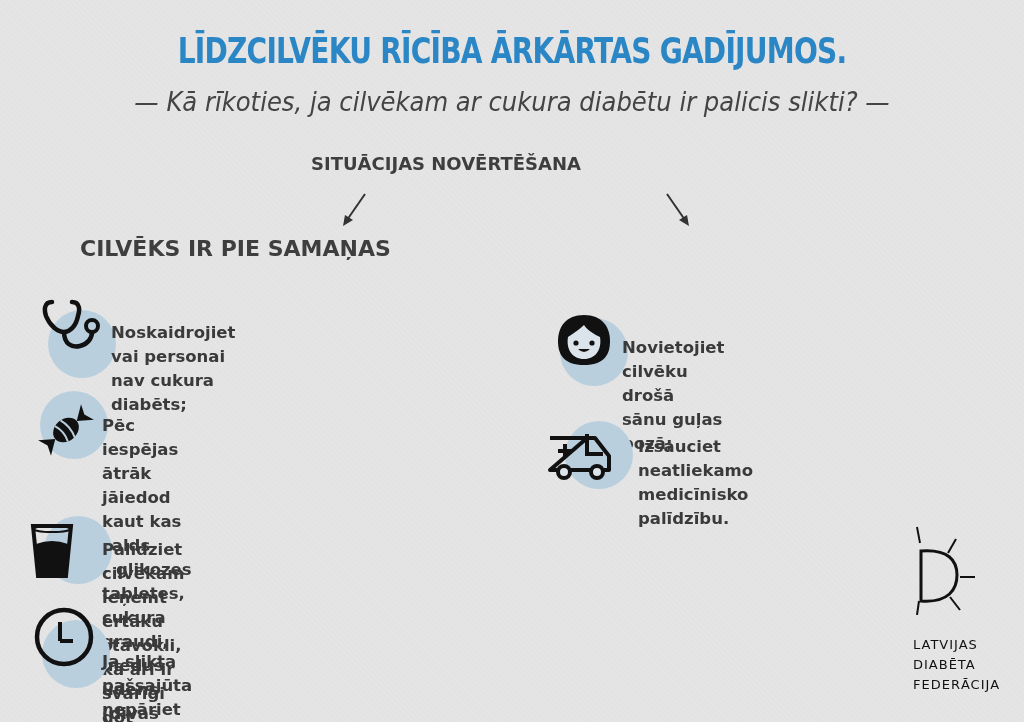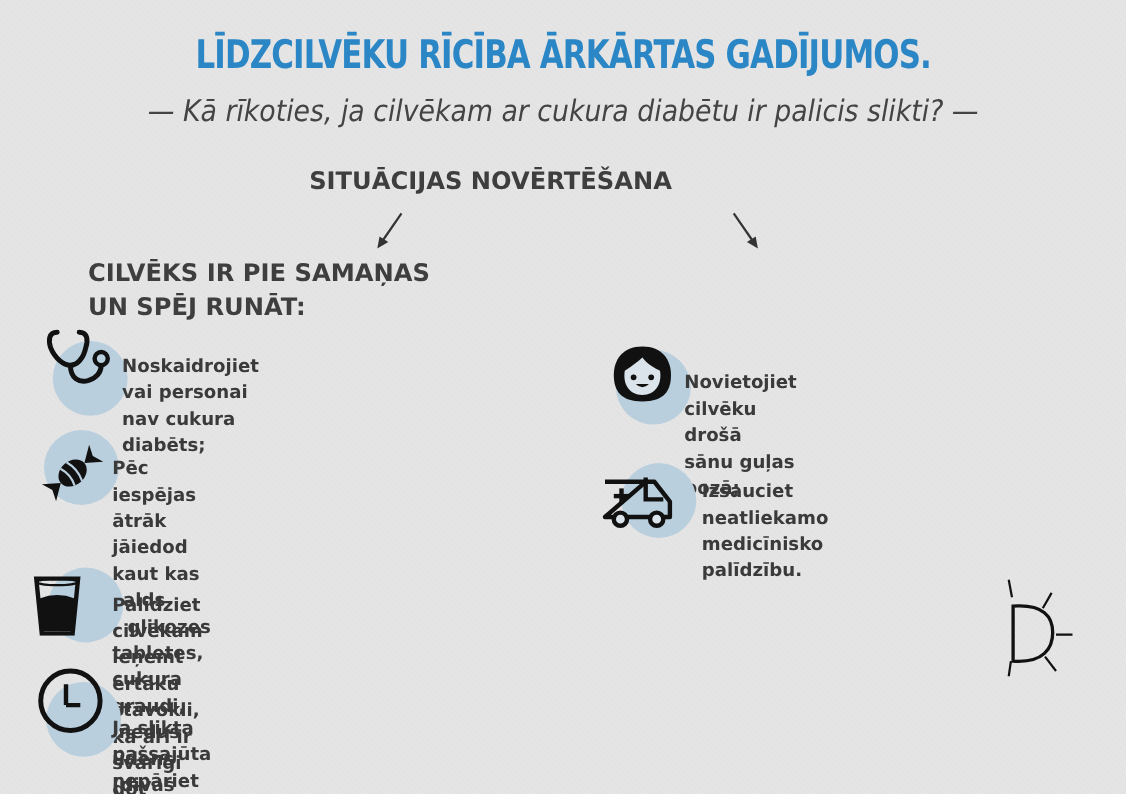--- a/index.html
+++ b/index.html
@@ -18,21 +18,21 @@
     transform: scaleX(0.78); transform-origin: center;
   }
   .subtitle {
     left: 0; width: 1024px; top: 86px; text-align: center;
     font-family: "DejaVu Sans", sans-serif; font-style: italic; font-weight: 200;
     font-size: 27px; color: #444;
     transform: scaleX(0.9); transform-origin: center;
   }
   .section-heading {
     left: 0; width: 892px; top: 153px; text-align: center;
-    font-weight: bold; font-size: 22px; color: #3e3e3e;
+    font-weight: bold; font-size: 18px; color: #3e3e3e;
   }
   .col-heading {
     font-weight: bold; font-size: 22px; color: #3e3e3e; line-height: 31px;
   }
   .arrow { width: 60px; height: 40px; }
   .item { position: absolute; }
   .bubble {
     position: absolute; width: 62px; height: 62px; border-radius: 50%;
     background: #b9cfde;
   }
@@ -57,21 +57,20 @@
   <line x1="30" y1="4" x2="12" y2="30" stroke="#333" stroke-width="2"></line>
   <polygon points="8,36 10,25 18,30" fill="#333"></polygon>
 </svg>
 <svg class="abs arrow" style="left:655px; top:190px;" viewBox="0 0 60 40">
   <line x1="12" y1="4" x2="30" y2="30" stroke="#333" stroke-width="2"></line>
   <polygon points="34,36 24,30 32,25" fill="#333"></polygon>
 </svg>
 
 <div class="abs col-heading" style="left:80px; width:360px; top:233px;">
   <div>CILVĒKS IR PIE SAMAŅAS</div>
-  <div>UN SPĒJ RUNĀT:</div>
 </div>
 
 <div class="abs col-heading" style="left:610px; width:320px; top:233px;">
 </div>
 
 <div class="item" style="left:0; top:0;">
   <div class="bubble" style="left:48px; top:310px; width:68px; height:68px;"></div>
   <svg class="icon" style="left:42px; top:298px;" width="60" height="54" viewBox="0 0 60 54">
     <path d="M10 4 C2 4 2 12 4 18 C8 28 16 34 22 34 C28 34 34 28 36 18 C38 12 38 4 30 4" fill="none" stroke="#111" stroke-width="4.5" stroke-linecap="round"></path>
     <path d="M22 34 C22 46 30 50 38 48 C46 46 50 40 50 34" fill="none" stroke="#111" stroke-width="4.5"></path>
@@ -150,13 +149,18 @@
 
 <div class="abs" style="left:905px; top:525px; width:110px; height:190px;">
   <svg style="position:absolute; left:0; top:0;" width="80" height="90" viewBox="0 0 80 90">
     <line x1="12" y1="2" x2="15" y2="18" stroke="#111" stroke-width="2"></line>
     <line x1="51" y1="14" x2="43" y2="28" stroke="#111" stroke-width="2"></line>
     <line x1="55" y1="52" x2="70" y2="52" stroke="#111" stroke-width="2"></line>
     <line x1="45" y1="72" x2="55" y2="85" stroke="#111" stroke-width="2"></line>
     <line x1="14" y1="76" x2="12" y2="90" stroke="#111" stroke-width="2"></line>
     <path d="M16 26 L16 76 C44 78 52 64 52 50 C52 36 44 24 16 26 Z" fill="none" stroke="#111" stroke-width="3"></path>
   </svg>
+  <div class="logo-text" style="position:absolute; left:8px; top:110px;">
+    <div>LATVIJAS</div>
+    <div>DIABĒTA</div>
+    <div>FEDERĀCIJA</div>
+  </div>
 </div>
 
 </body></html>

